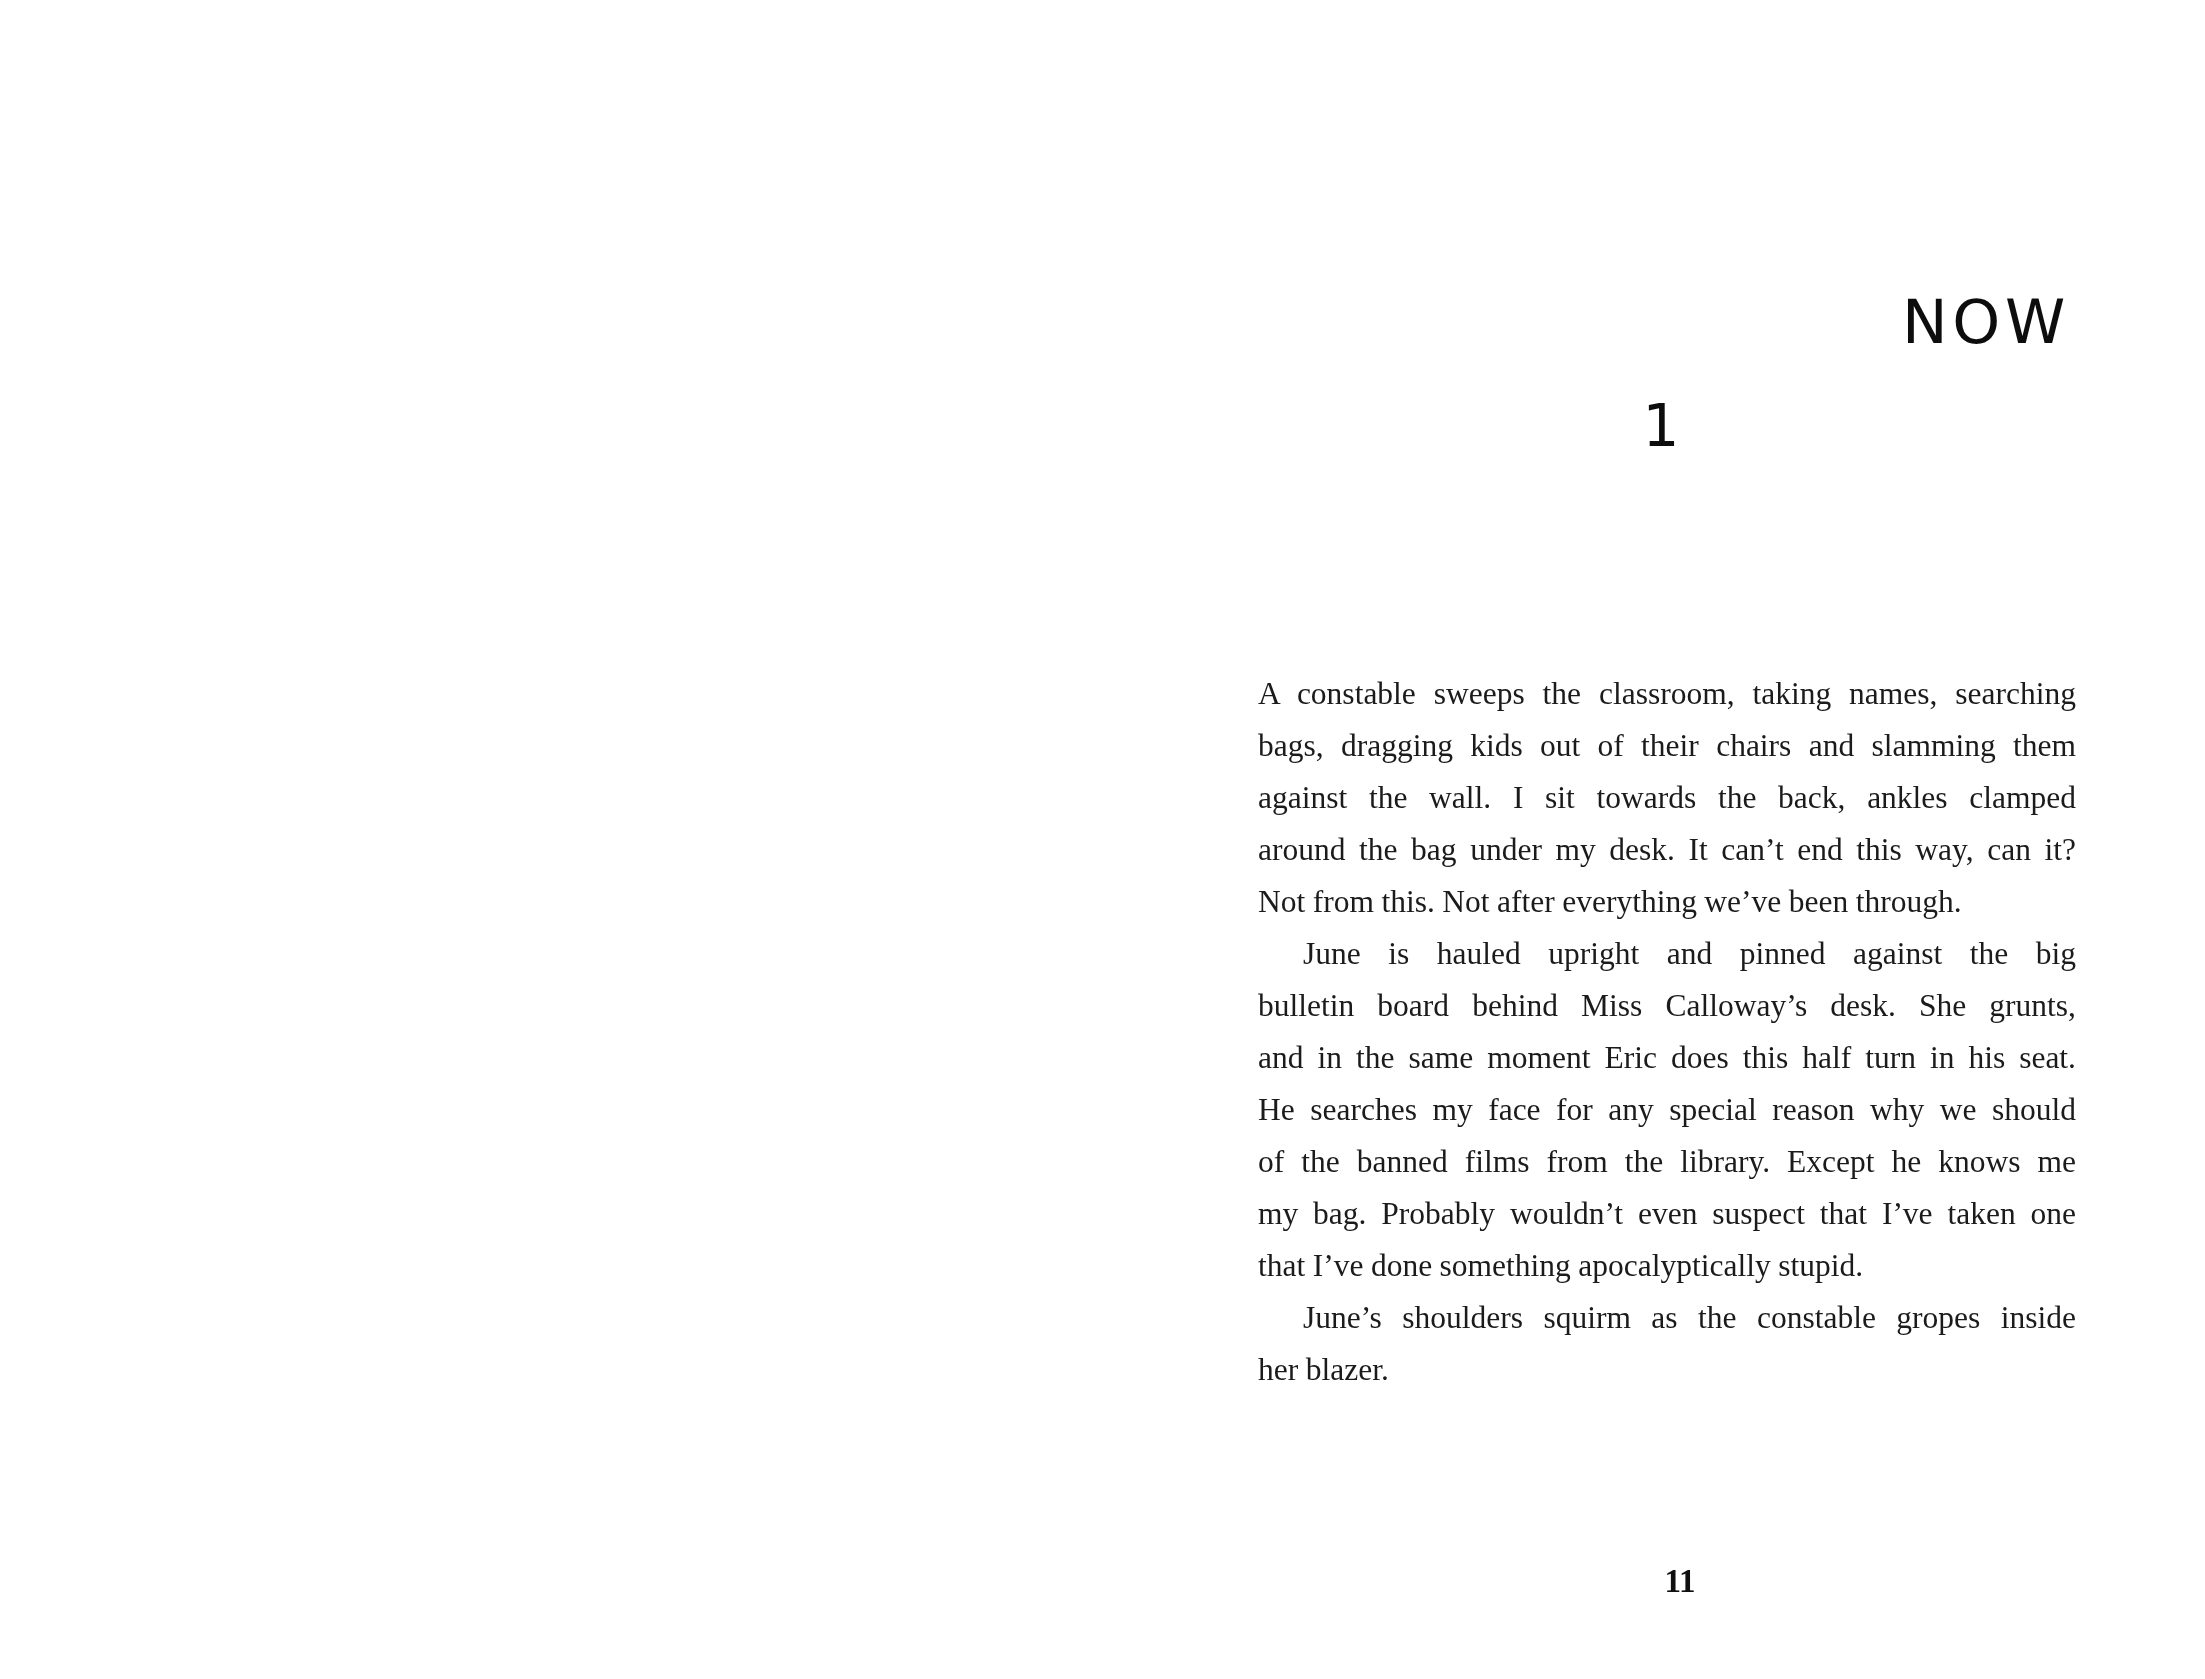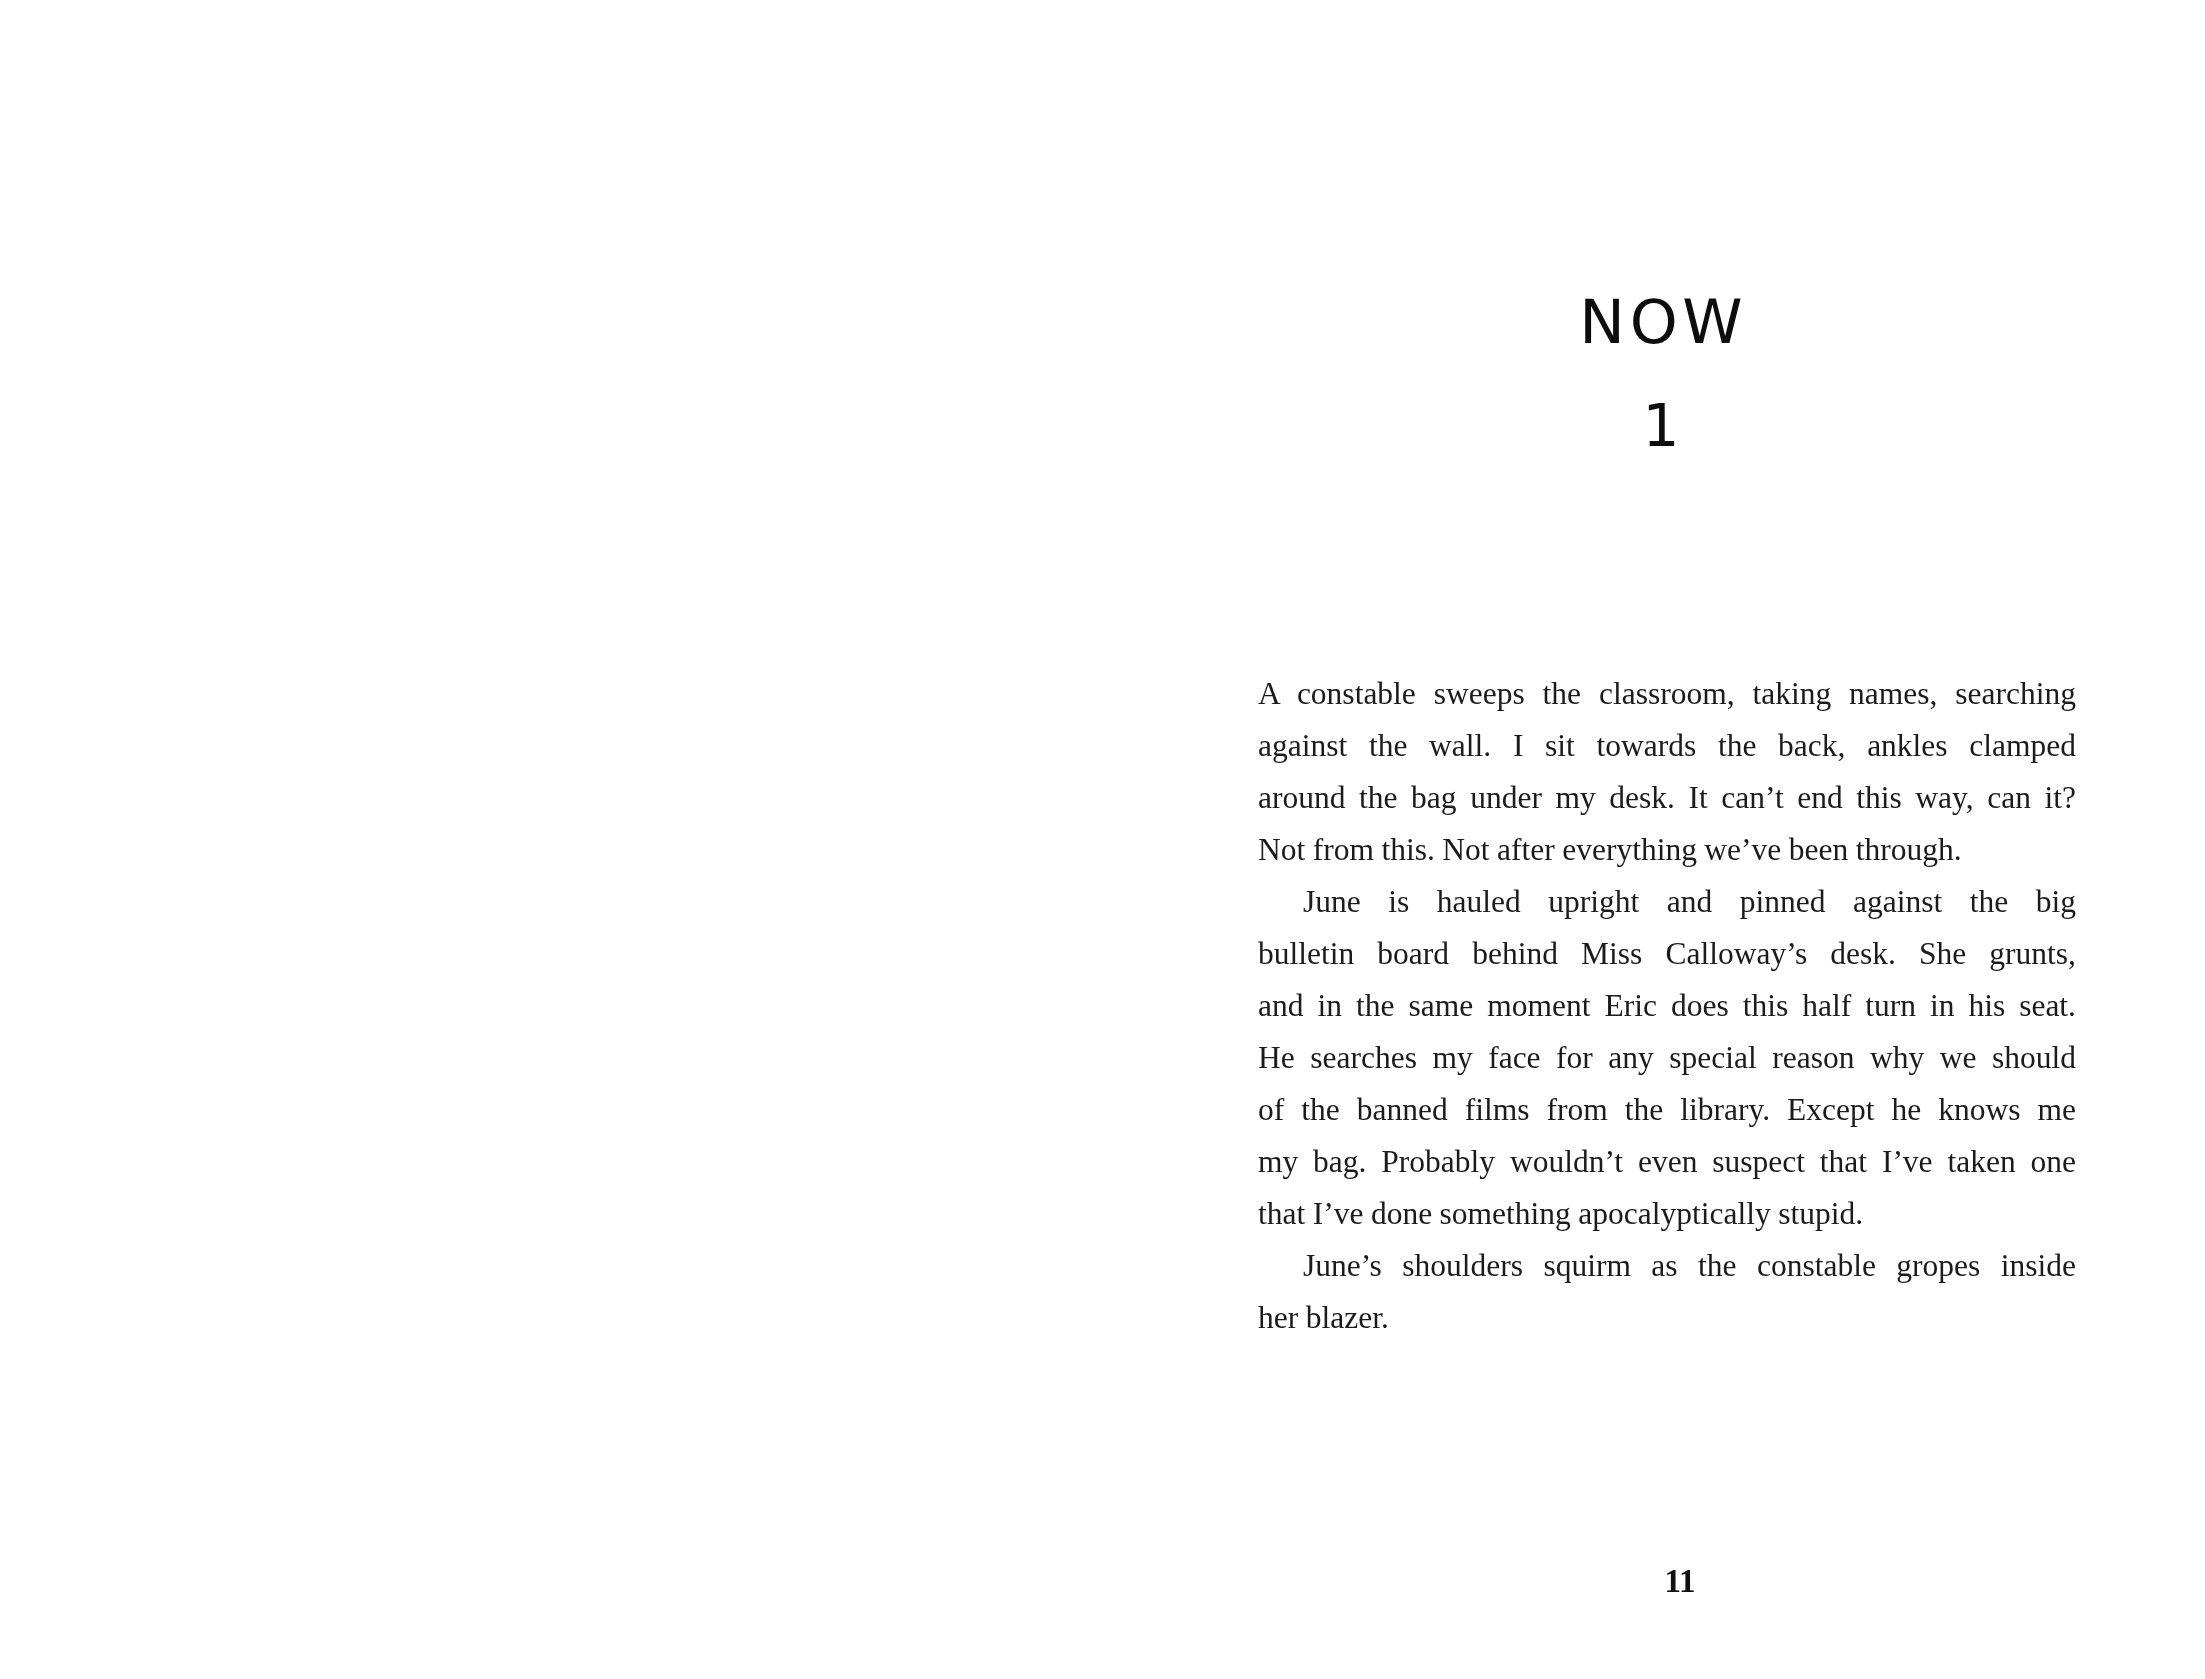--- a/index.html
+++ b/index.html
@@ -20,21 +20,21 @@
   }
   .page-right {
     position: absolute;
     left: 1252px; top: 0;
     width: 818px; height: 1680px;
   }
   .chapter-heading {
     position: absolute;
     top: 291px; left: 0;
     width: 100%;
-    text-align: center;
+    text-align: right;
     font-family: "DejaVu Sans", sans-serif;
     font-size: 61px;
     line-height: 61px;
     letter-spacing: 4.7px;
     text-indent: 4.7px;
     color: #0d0d0d;
     white-space: nowrap;
   }
   .chapter-number {
     position: absolute;
@@ -82,20 +82,21 @@
   <div class="page-left"></div>
 
   <div class="page-right">
 
     <div class="chapter-heading">NOW</div>
 
     <div class="chapter-number">1</div>
 
     <div class="body-text">
       <div class="line">A constable sweeps the classroom, taking names, searching</div>
+      <div class="line">bags, dragging kids out of their chairs and slamming them</div>
       <div class="line">against the wall. I sit towards the back, ankles clamped</div>
       <div class="line">around the bag under my desk. It can’t end this way, can it?</div>
       <div class="line last">Not from this. Not after everything we’ve been through.</div>
 
       <div class="line indent">June is hauled upright and pinned against the big</div>
       <div class="line">bulletin board behind Miss Calloway’s desk. She grunts,</div>
       <div class="line">and in the same moment Eric does this half turn in his seat.</div>
       <div class="line">He searches my face for any special reason why we should</div>
       <div class="line">of the banned films from the library. Except he knows me</div>
       <div class="line">my bag. Probably wouldn’t even suspect that I’ve taken one</div>

